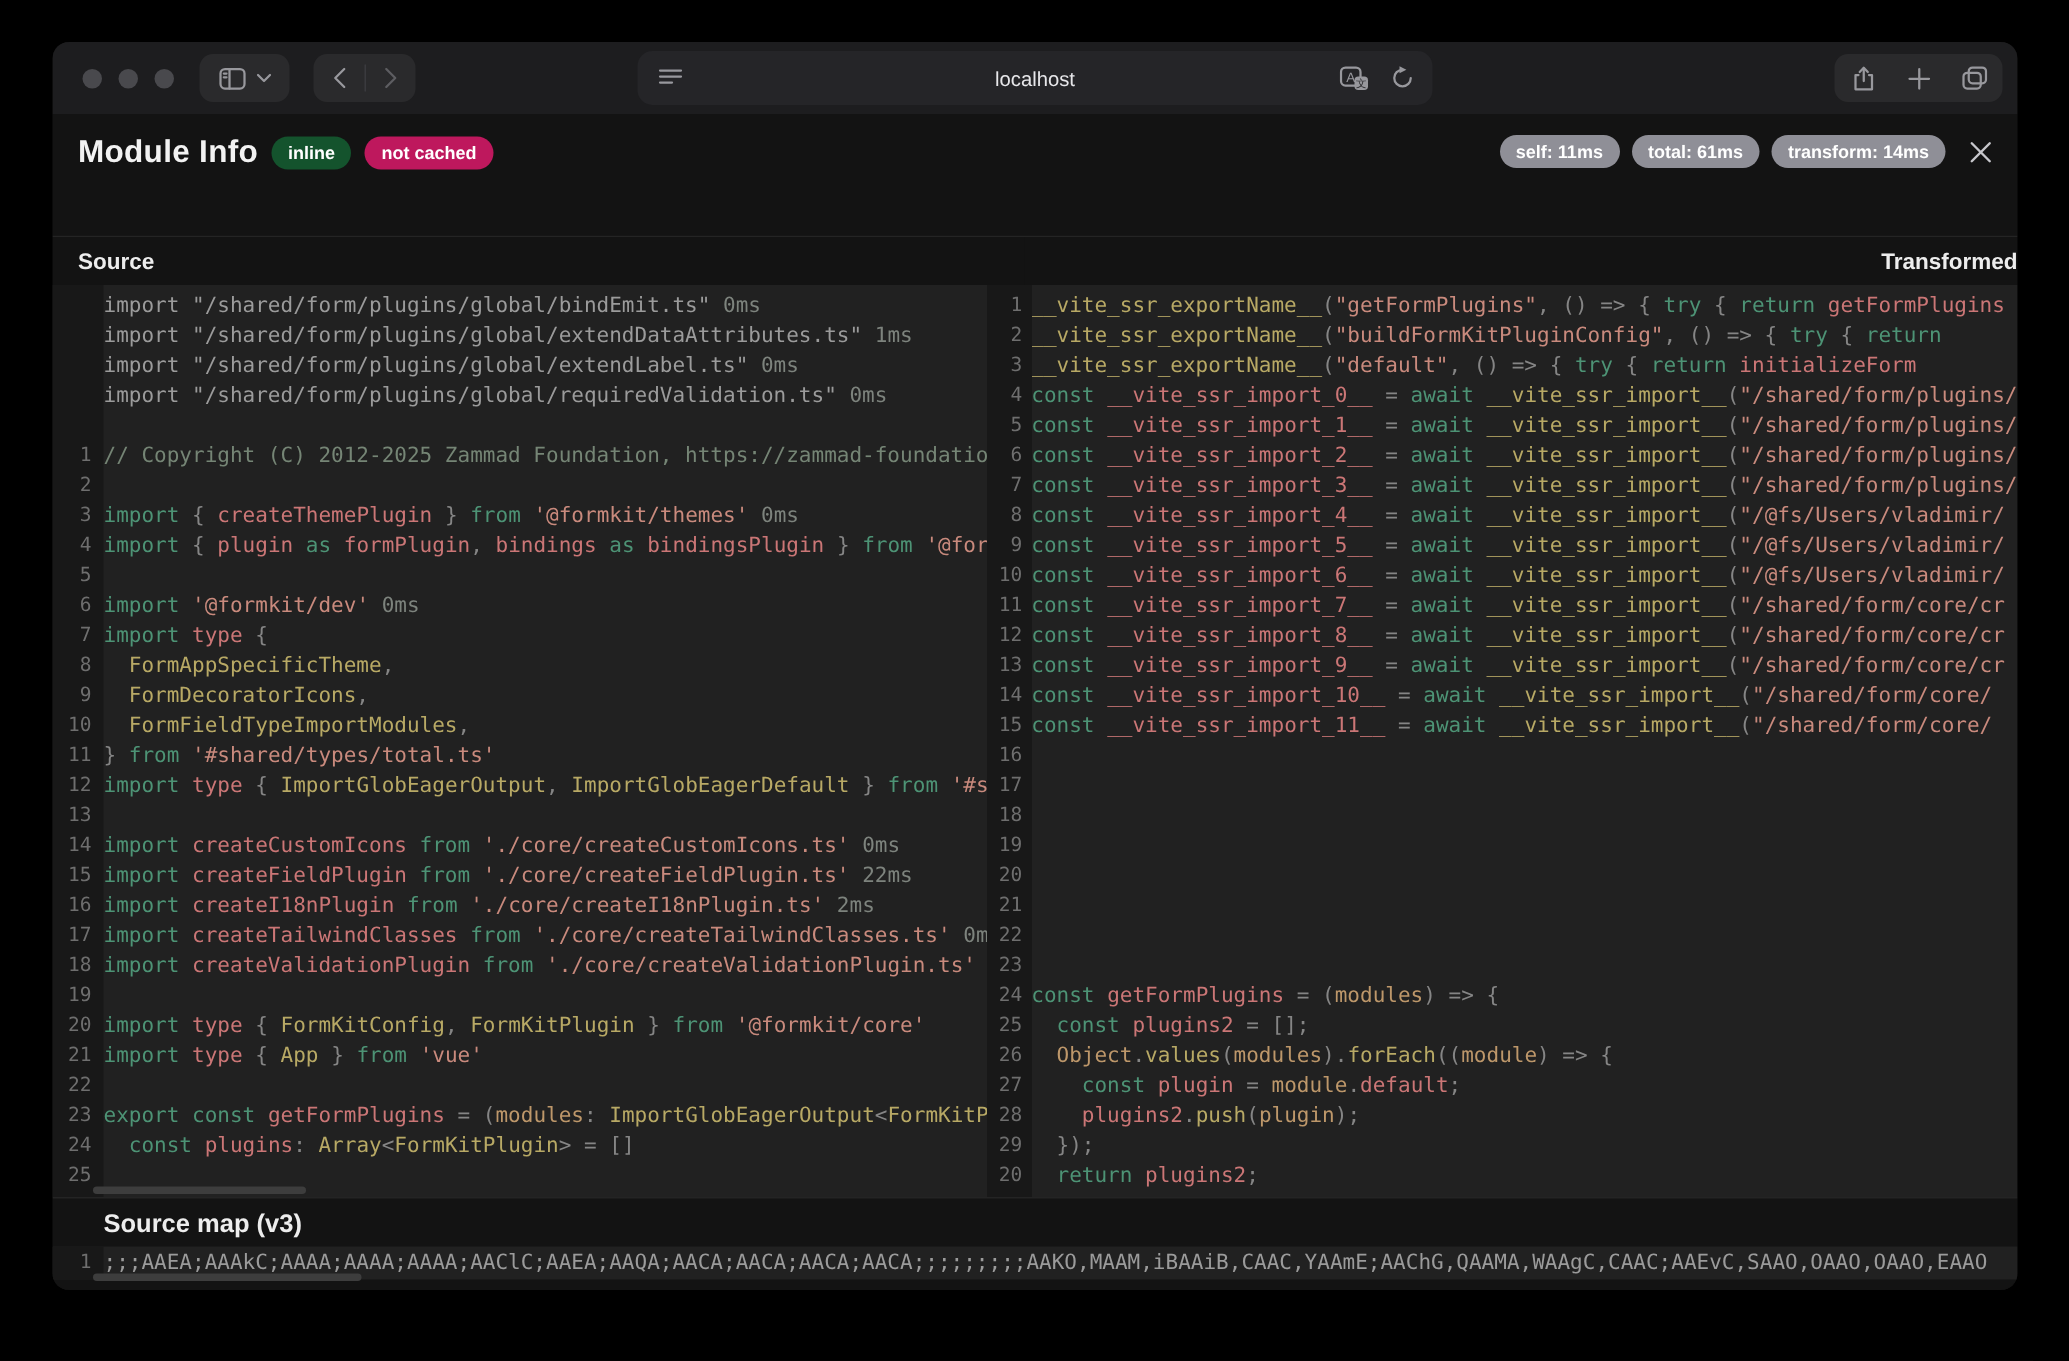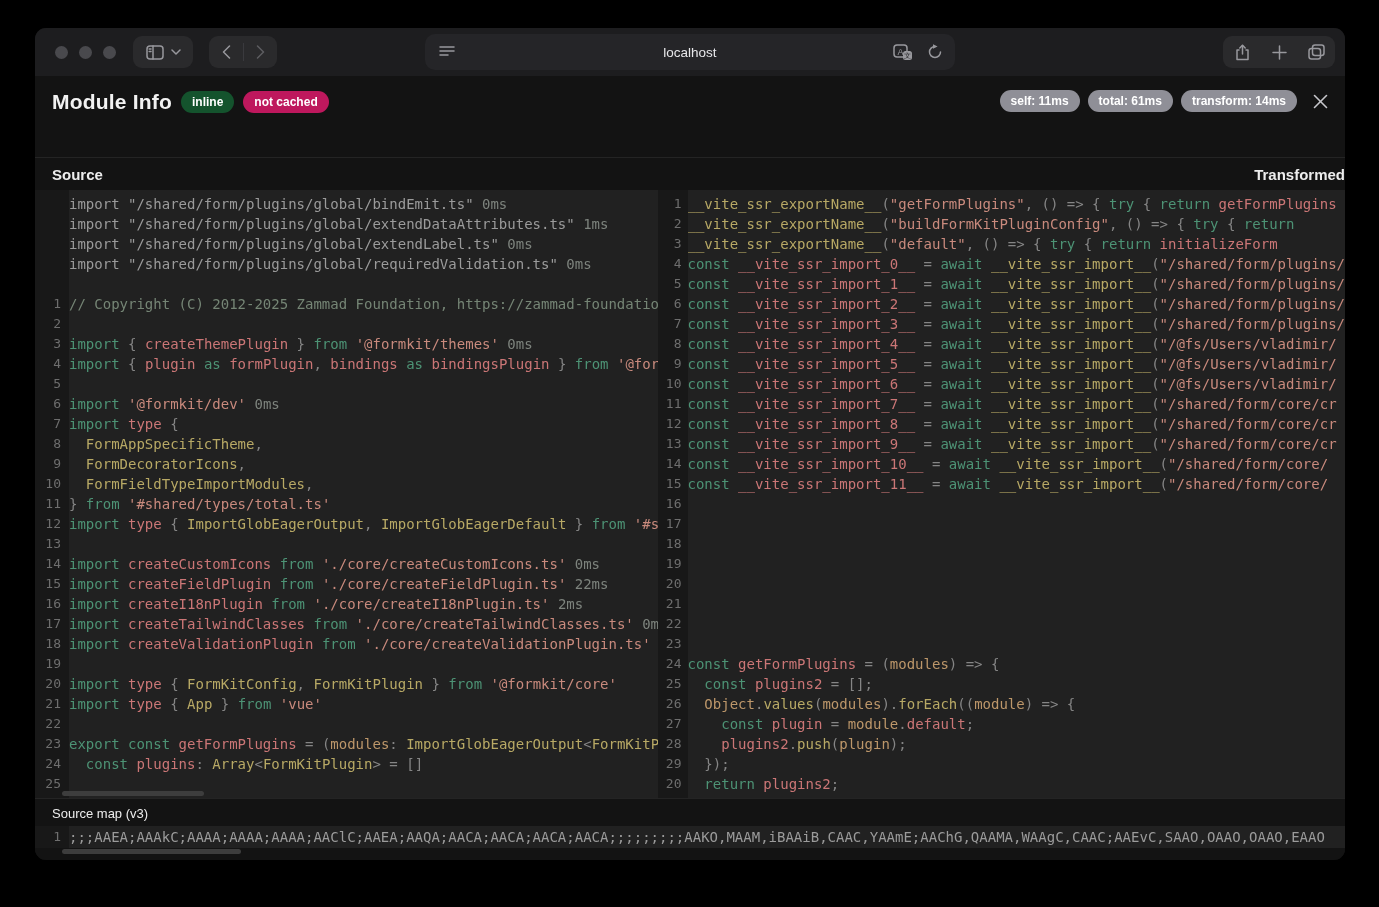--- a/index.html
+++ b/index.html
@@ -69,21 +69,21 @@
   .tk-f { color:#b8a965; }  
   .tk-i { color:#cb7676; }  
   .tk-v { color:#bd976a; }  
   .tk-p { color:#858585; }  
   .tk-c { color:#758575; }  
   .tk-t { color:#7d837d; }  
   .tk-g { color:#9b9b9b; }  
 
   
   .sourcemap { flex:0 0 62px; background:#131313; border-top:1px solid #242424; position:relative; }
-  .sm-title { padding:7px 0 5px 17px; color:#ededed; font-size:13px; font-weight:400; }
+  .sm-title { padding:7px 0 5px 34px; color:#ededed; font-size:17px; font-weight:700; }
   .sm-code { position:relative; height:22px; background:#212121; overflow:hidden;
              font-family:"DejaVu Sans Mono", monospace; font-size:14px; }
   .sm-code .gutter { width:34px; }
   .sm-code .cl { height:22px; line-height:22px; }
 </style>
 </head>
 <body>
 
 <div class="window">
 

